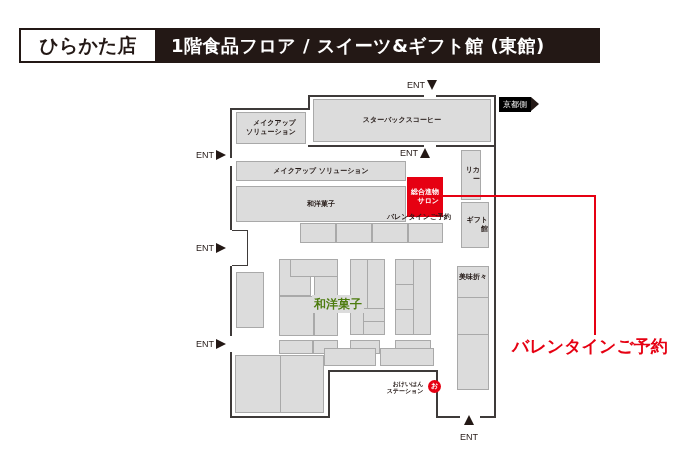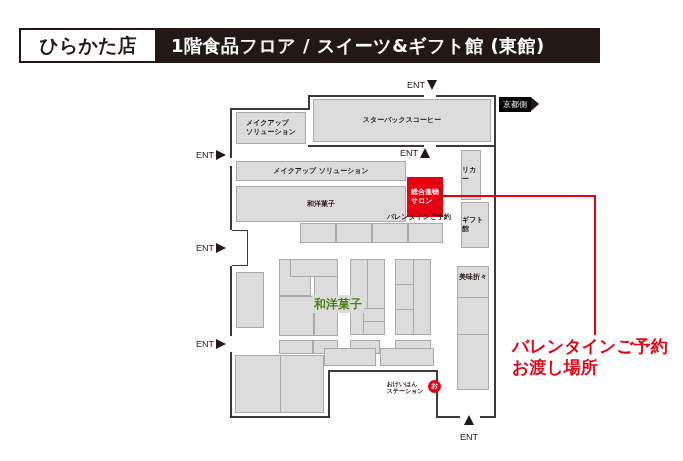--- a/index.html
+++ b/index.html
@@ -4,21 +4,21 @@
 <style>
   html, body { margin:0; padding:0; background:#ffffff; }
   body { width:683px; height:461px; position:relative; overflow:hidden; font-family:"DejaVu Sans", sans-serif; }
   .abs { position:absolute; box-sizing:border-box; }
   .title-store { left:19px; top:28px; width:138px; height:35px; border:2px solid #231815; background:#fff;
     font-size:19px; color:#231815; display:flex; align-items:center; justify-content:center; font-weight:bold; }
   .title-floor { left:157px; top:28px; width:443px; height:35px; background:#231815; color:#fff;
     font-size:18px; display:flex; align-items:center; padding-left:14px; font-weight:bold; letter-spacing:0.5px; }
   .wall { background:#3e3a39; }
   .shop { background:#dcdcdc; border:1px solid #a9a9a9; }
-  .label { font-size:7px; font-weight:bold; color:#231815; text-align:left; display:flex; align-items:center; justify-content:center; line-height:1.25; }
+  .label { font-size:7px; font-weight:bold; color:#231815; text-align:right; display:flex; align-items:center; justify-content:center; line-height:1.25; }
   .ent { font-size:9px; color:#231815; display:flex; align-items:center; gap:2px; font-family:"Liberation Sans", sans-serif; }
   .tri-r { width:0; height:0; border-top:5px solid transparent; border-bottom:5px solid transparent; border-left:10px solid #231815; display:inline-block; }
   .tri-d { width:0; height:0; border-left:5px solid transparent; border-right:5px solid transparent; border-top:10px solid #231815; display:inline-block; }
   .tri-u { width:0; height:0; border-left:5px solid transparent; border-right:5px solid transparent; border-bottom:10px solid #231815; display:inline-block; }
   .red { background:#e60012; }
   .callout { color:#e60012; font-size:17px; line-height:21px; font-weight:bold; }
 </style>
 </head>
 <body>
 
@@ -124,15 +124,14 @@
 
   <div class="abs" style="left:499px;top:97px;width:40px;height:15px;">
     <div style="position:absolute;left:0;top:0;width:32px;height:15px;background:#000000;color:#fff;font-size:8px;display:flex;align-items:center;justify-content:center;">京都側</div>
     <div style="position:absolute;left:32px;top:0;width:0;height:0;border-top:7.5px solid transparent;border-bottom:7.5px solid transparent;border-left:8px solid #231815;"></div>
   </div>
 
   <div class="abs red" style="left:443px;top:195px;width:152px;height:1.5px;"></div>
   <div class="abs red" style="left:594px;top:195px;width:1.5px;height:140px;"></div>
   <div class="abs callout" style="left:512px;top:336px;">
     <div>バレンタインご予約</div>
-    <div>お渡し場所</div>
   </div>
 </div>
 
 </body></html>

